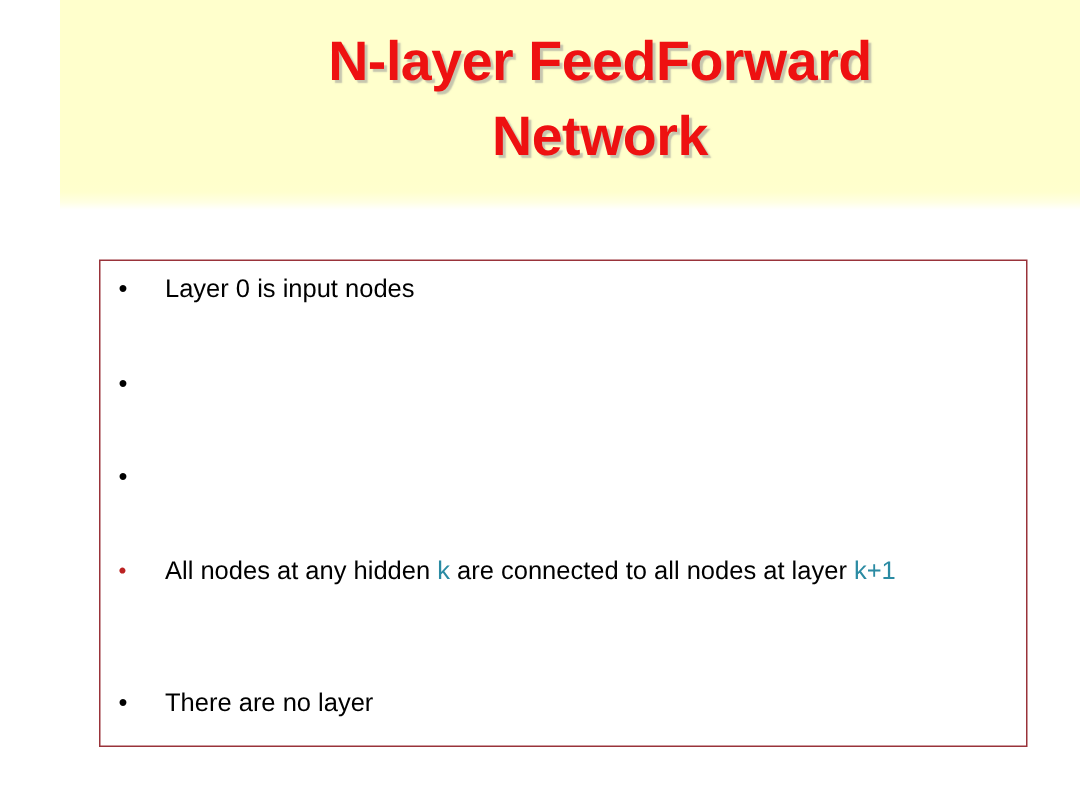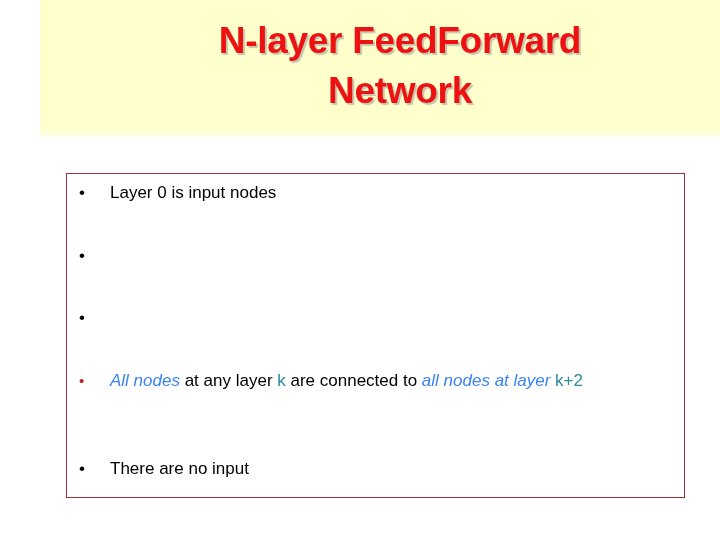--- a/index.html
+++ b/index.html
@@ -82,21 +82,21 @@
     font-size: 15px;
   }
 
   
   #bullet-0 { top: 7px; }
   #bullet-1 { top: 70px; }
   #bullet-2 { top: 132px; }
   #bullet-3 { top: 195px; }
   #bullet-4 { top: 283px; }
 
-  .txt-red  { color: #3b82f6; font-style: italic; }
+  .txt-red  { color: #000000; }
   .txt-teal { color: #2b8ba3; }
   .txt-black{ color: #000000; margin-top: 12px; }
 </style>
 </head>
 <body>
 
 <div id="title-banner">
   <div id="slide-title">N-layer FeedForward
 Network</div>
 </div>
@@ -112,22 +112,22 @@
     <li class="bullet-item" id="bullet-1">
       <span class="bullet-marker">•</span>
     </li>
 
     <li class="bullet-item" id="bullet-2">
       <span class="bullet-marker">•</span>
     </li>
 
     <li class="bullet-item accent" id="bullet-3">
       <span class="bullet-marker">•</span>
-      <span class="bullet-text"><span class="txt-red">All nodes</span><span class="txt-black"> at any layer </span><span class="txt-teal">k</span><span class="txt-black"> are connected to </span><span class="txt-red">all nodes at layer </span><span class="txt-teal">k+2</span></span>
+      <span class="bullet-text"><span class="txt-red">All nodes</span><span class="txt-black"> at any hidden </span><span class="txt-teal">k</span><span class="txt-black"> are connected to </span><span class="txt-red">all nodes at layer </span><span class="txt-teal">k+1</span></span>
     </li>
 
     <li class="bullet-item" id="bullet-4">
       <span class="bullet-marker">•</span>
-      <span class="bullet-text"><span class="txt-black">There are no input</span></span>
+      <span class="bullet-text"><span class="txt-black">There are no layer</span></span>
     </li>
 
   </ul>
 </div>
 
 </body></html>

